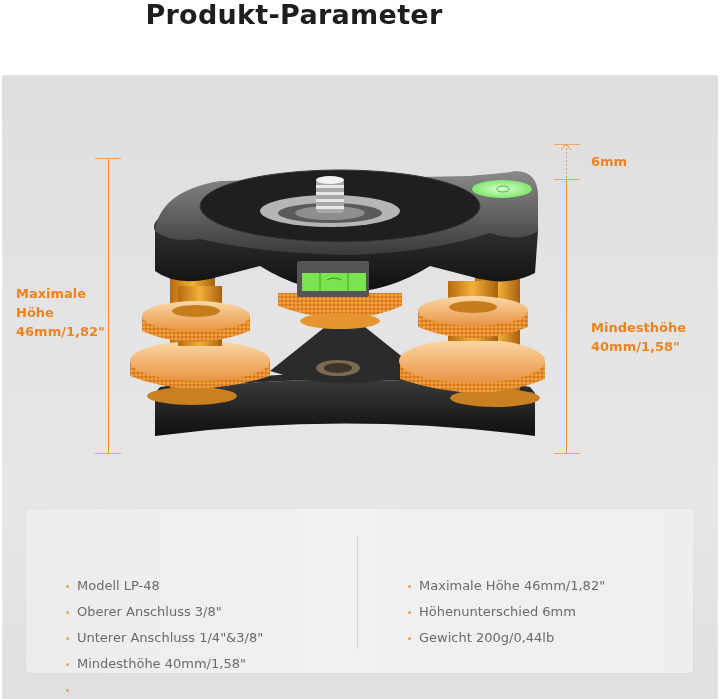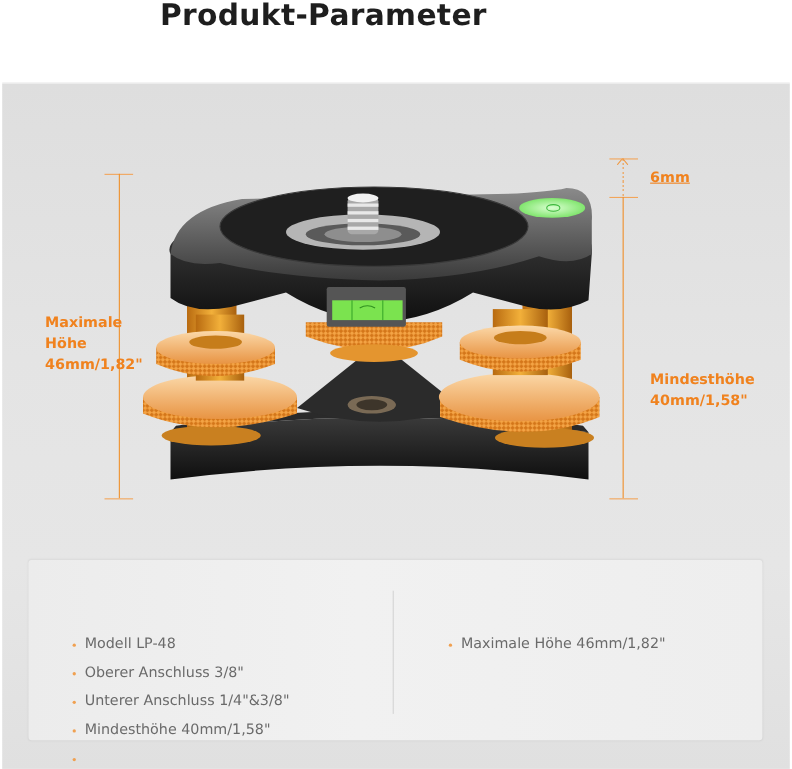--- a/index.html
+++ b/index.html
@@ -61,37 +61,37 @@
 <body>
 
 <div class="title">Produkt-Parameter</div>
 
 <div class="panel">
 
   <div class="hline" style="left:93px; top:82px; width:26px;"></div>
   <div class="vline" style="left:106px; top:82px; height:295px;"></div>
   <div class="hline" style="left:93px; top:377px; width:26px;"></div>
 
-  <div class="label" style="left:14px; top:208px;margin-left:25px;">
+  <div class="label" style="left:14px; top:208px;">
     <div>Maximale</div>
     <div>Höhe</div>
     <div>46mm/1,82"</div>
   </div>
 
   <svg class="arrow-up" style="left:559px; top:68px;" viewBox="0 0 10 6">
     <polyline points="0,6 5,0 10,6" fill="none" stroke="#ef9a45" stroke-width="1"></polyline>
   </svg>
   <div class="hline" style="left:552px; top:68px; width:26px;"></div>
   <div class="vline dashed" style="left:564px; top:68px; height:35px;"></div>
   <div class="hline" style="left:552px; top:103px; width:26px;"></div>
-  <div class="label" style="left:589px; top:76px;text-decoration:underline;">6mm</div>
+  <div class="label" style="left:589px; top:76px;">6mm</div>
 
   <div class="vline" style="left:564px; top:103px; height:274px;"></div>
   <div class="hline" style="left:552px; top:377px; width:26px;"></div>
-  <div class="label" style="left:589px; top:260px;">
+  <div class="label" style="left:589px; top:242px;">
     <div>Mindesthöhe</div>
     <div>40mm/1,58"</div>
   </div>
 
   <svg class="product" style="left:128px; top:85px;" viewBox="0 0 430 300">
     <defs>
       <linearGradient id="knobG" x1="0" y1="0" x2="0" y2="1">
         <stop offset="0" stop-color="#f3a44a"></stop>
         <stop offset="0.5" stop-color="#d9781a"></stop>
         <stop offset="1" stop-color="#a65410"></stop>
@@ -200,15 +200,23 @@
         </div>
     </div>
 
     <div class="divider"></div>
 
     <div class="col right">
       <div class="item">
           <span class="bullet"></span>
           <span>Maximale Höhe 46mm/1,82"</span>
         </div>
+      <div class="item">
+          <span class="bullet"></span>
+          <span>Höhenunterschied 6mm</span>
+        </div>
+      <div class="item">
+          <span class="bullet"></span>
+          <span>Gewicht 200g/0,44lb</span>
+        </div>
     </div>
   </div>
 </div>
 
 </body></html>

